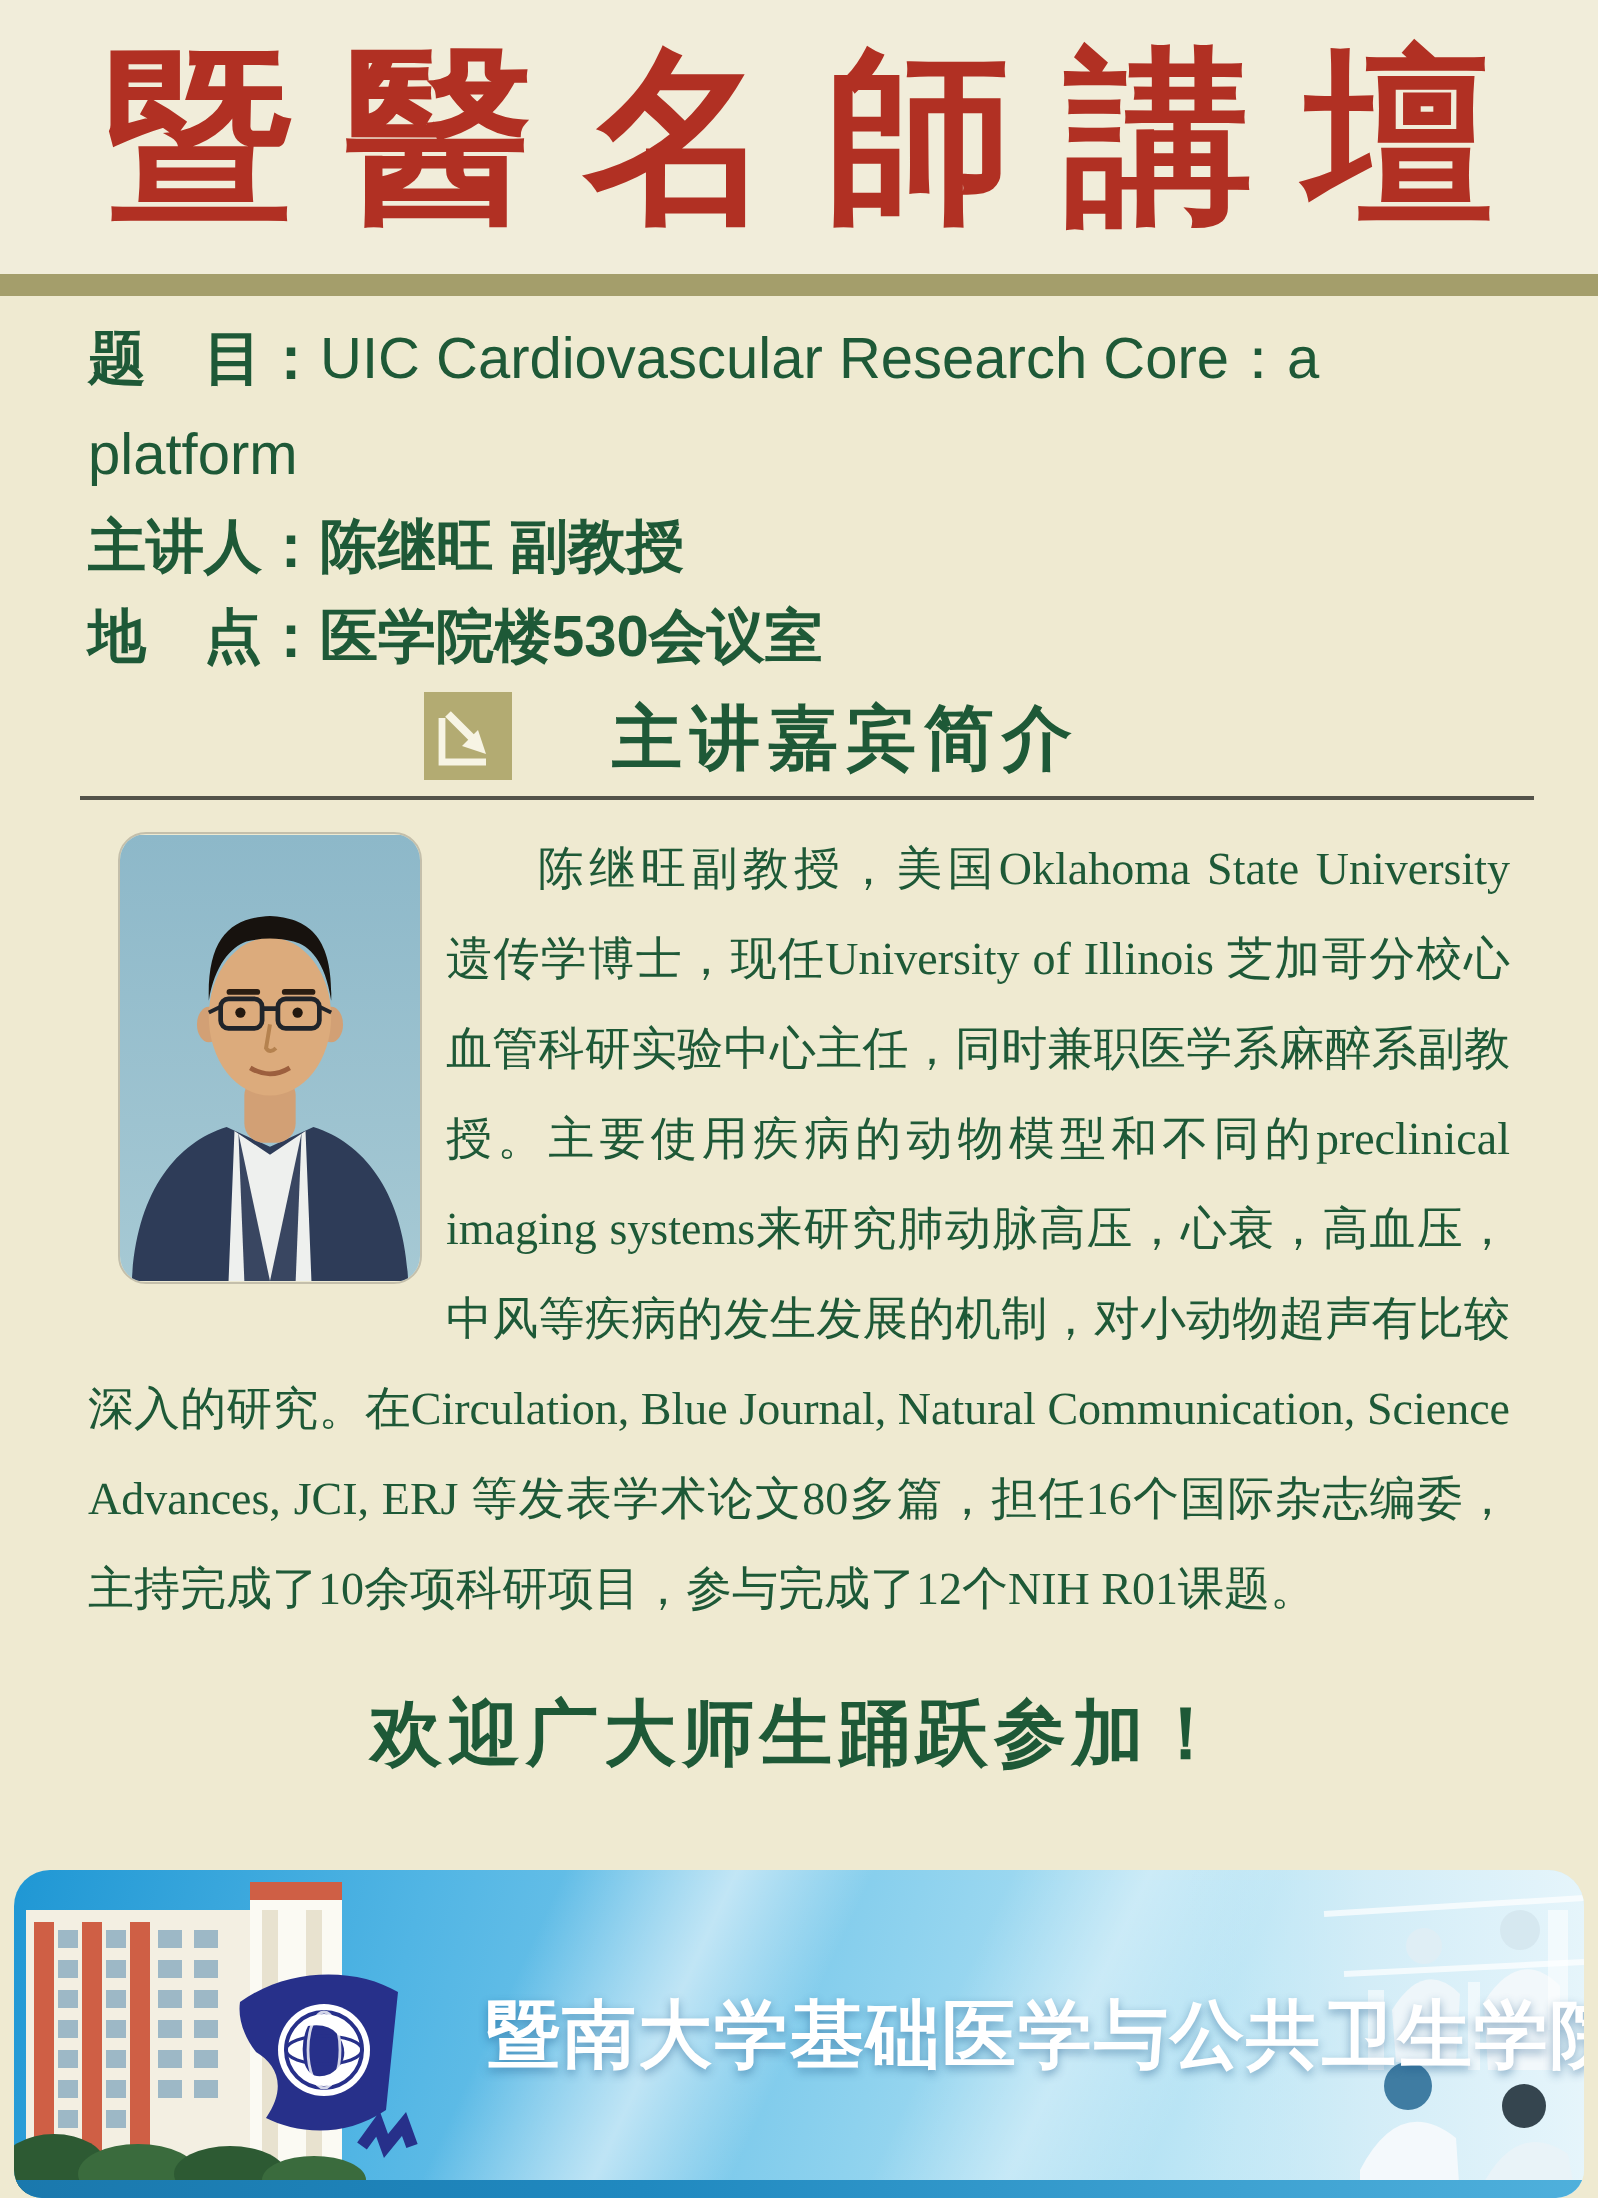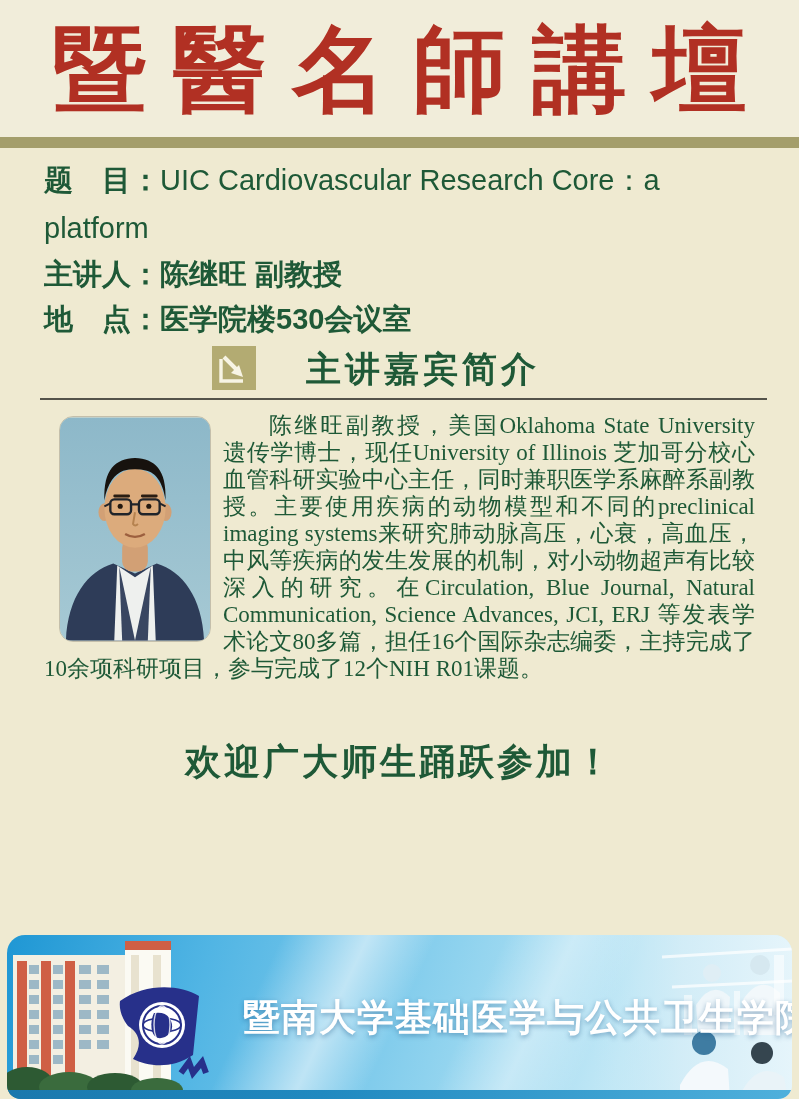--- a/index.html
+++ b/index.html
@@ -53,21 +53,21 @@
   
   .bio-wrap{margin-top:12px;min-height:300px;}
   .speaker-photo{
     float:left;width:152px;height:226px;margin:4px 12px 6px 15px;
     border-radius:14px;overflow:hidden;border:1px solid rgba(0,0,0,.18);
     box-sizing:border-box;
   }
   .speaker-photo svg{display:block;width:100%;height:100%;}
   .bio-text{
     margin:0;font-family:"Liberation Serif",serif;
-    font-size:23px;line-height:27px;color:#1e5937;
+    font-size:23px;line-height:45px;color:#1e5937;
     text-indent:2em;text-align:justify;
   }
 
   
   .welcome{
     clear:both;margin:26px 0 0 0;text-align:center;
     font-size:36px;font-weight:700;letter-spacing:3px;color:#1e5937;
   }
 
   

